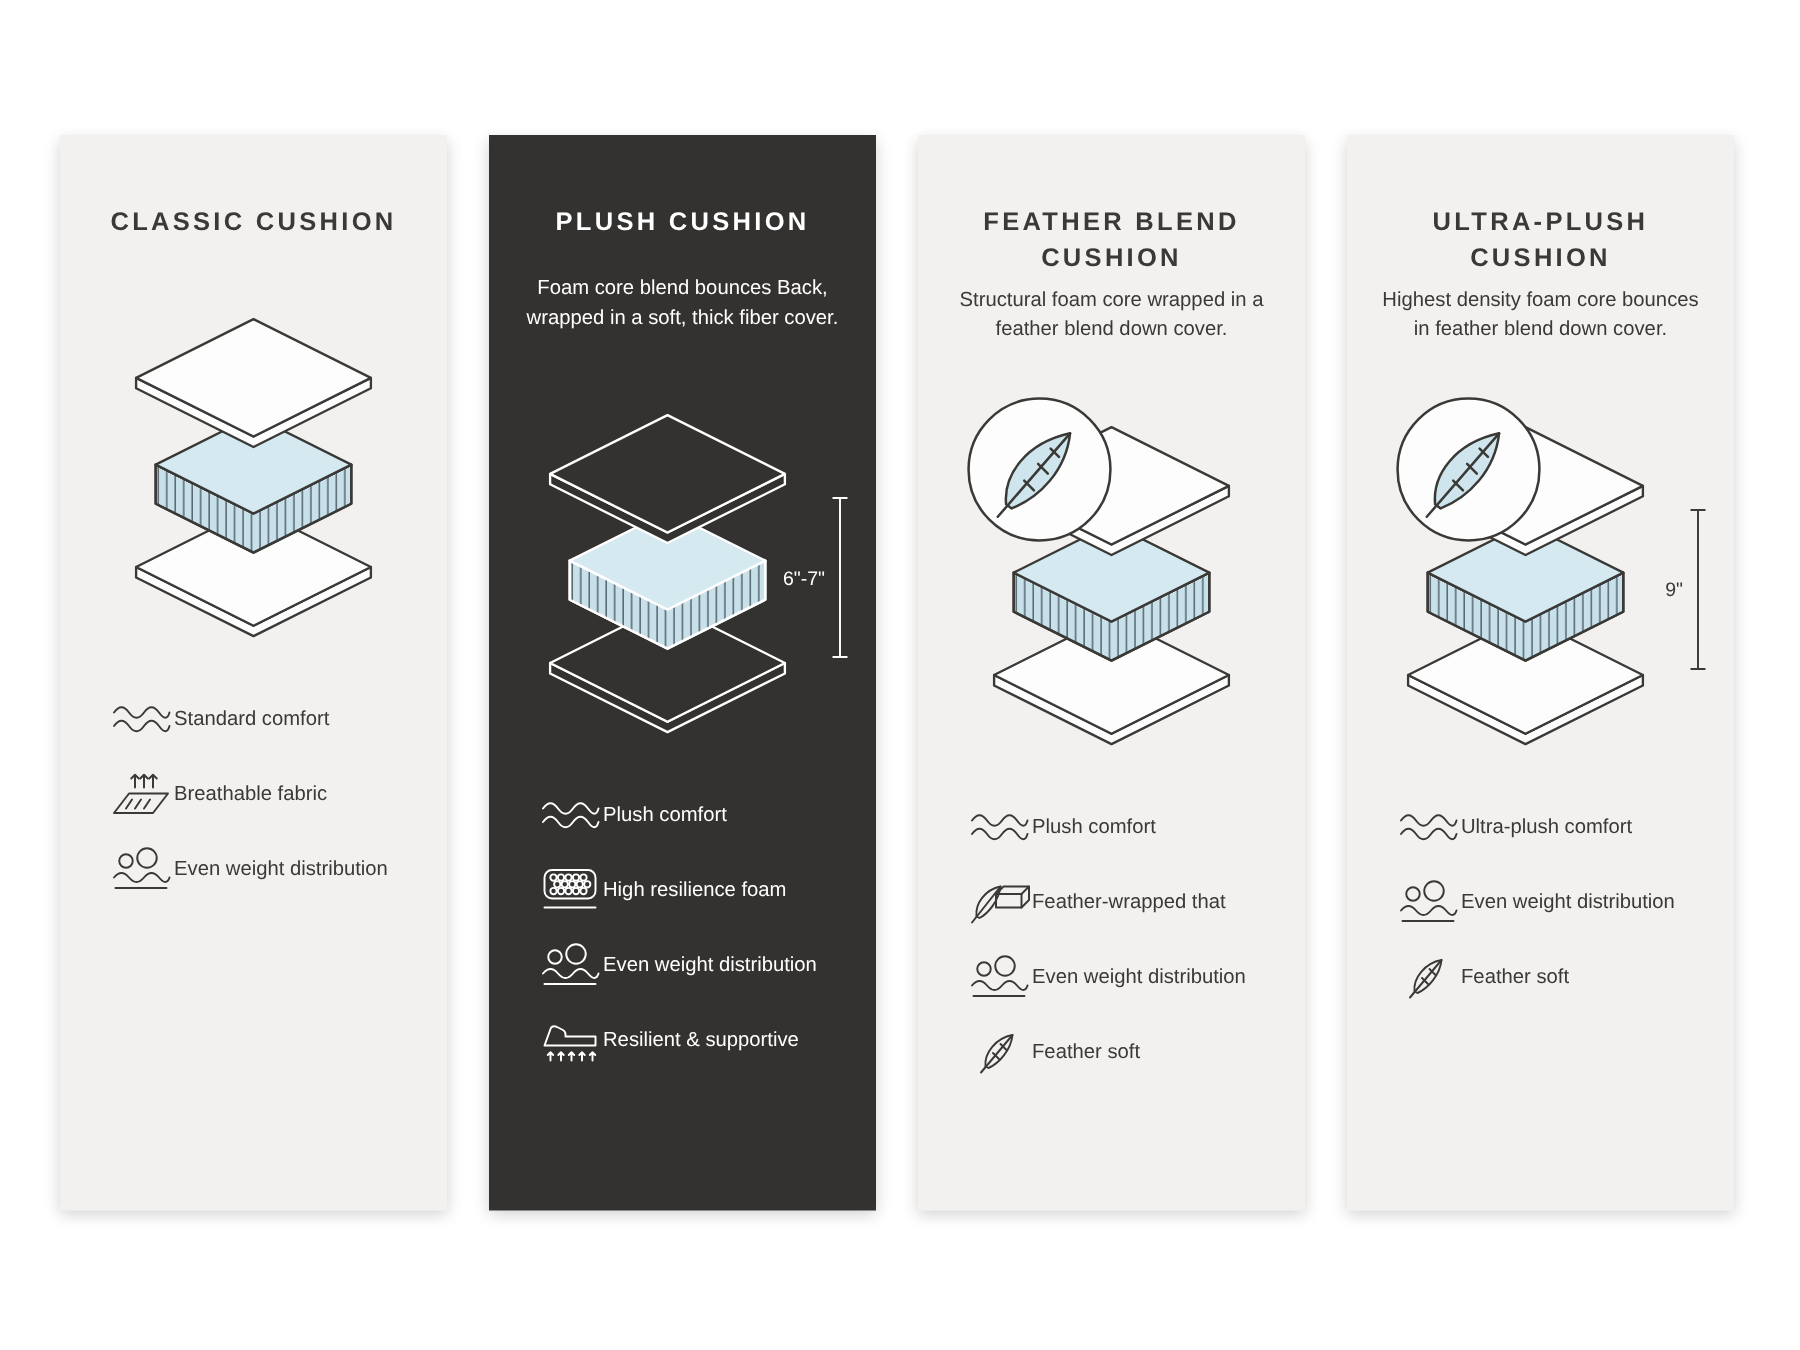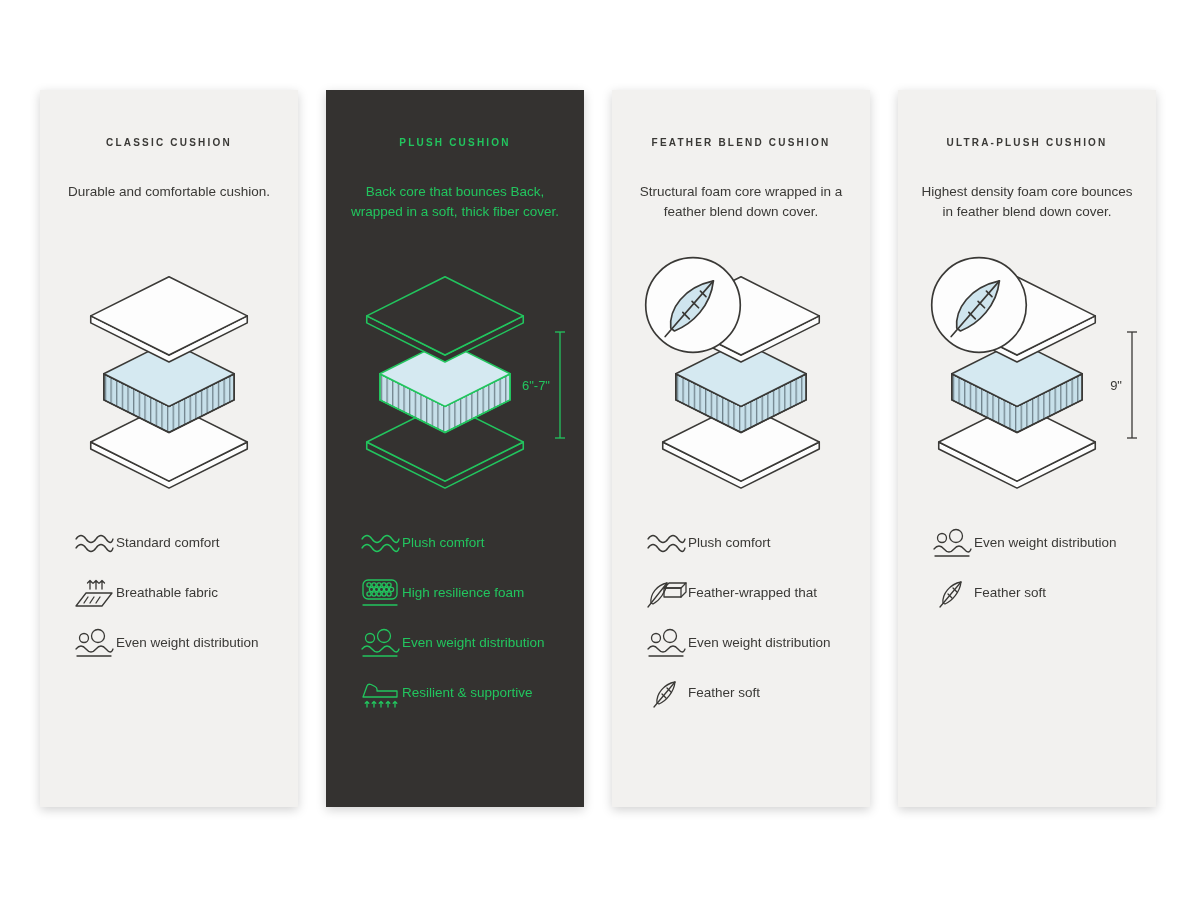--- a/index.html
+++ b/index.html
@@ -23,24 +23,24 @@
     --card-bg: #f2f1ef;
     --slab-fill: #fdfdfd;
     box-shadow: 0 3px 10px rgba(0,0,0,0.18);
     padding: 46px 18px 0 18px;
     position: relative;
     flex: 0 0 258px;
   }
   .card.dark {
     --card-bg: #343230;
     --slab-fill: #343230;
-    color: #22c55e;
+    color: #ffffff;
   }
   .title {
-    font-size: 10px;
+    font-size: 17px;
     font-weight: bold;
     letter-spacing: 2.2px;
     text-align: center;
     line-height: 1.4;
     min-height: 40px;
     color: inherit;
   }
   .desc {
     font-size: 13.5px;
     text-align: center;
@@ -221,21 +221,20 @@
       <path d="M22,14 V20 M26,14 V20 M30,14 V20 M34,14 V20" fill="none"></path>
       <line x1="5" y1="26" x2="39" y2="26"></line>
     </symbol>
   </defs>
 </svg>
 
 <main class="board">
 
   <section class="card">
     <h2 class="title">CLASSIC CUSHION</h2>
-    <p class="desc">Durable and comfortable cushion.</p>
     <div class="diagram">
       <svg class="cushion" viewBox="0 0 230 262">
           <use href="#sym-cushion"></use>
         </svg>
     </div>
     <ul class="features">
       <li class="feat">
         <svg class="ficon" viewBox="0 0 44 32">
             <use href="#sym-waves"></use>
           </svg>
@@ -251,21 +250,21 @@
         <svg class="ficon" viewBox="0 0 44 32">
             <use href="#sym-evenweight"></use>
           </svg>
         <span class="flabel">Even weight distribution</span>
       </li>
     </ul>
   </section>
 
   <section class="card dark has-measure">
     <h2 class="title">PLUSH CUSHION</h2>
-    <p class="desc">Back core that bounces Back, wrapped in a soft, thick fiber cover.</p>
+    <p class="desc">Foam core blend bounces Back, wrapped in a soft, thick fiber cover.</p>
     <div class="diagram">
       <svg class="cushion" viewBox="0 0 230 262">
           <use href="#sym-cushion"></use>
         </svg>
       <div class="measure">
         <span class="mlabel">6"-7"</span>
         <svg class="mline" width="12" height="110" viewBox="0 0 12 110">
           <line x1="6" y1="2" x2="6" y2="108"></line>
           <line x1="1" y1="2" x2="11" y2="2"></line>
           <line x1="1" y1="108" x2="11" y2="108"></line>
@@ -354,20 +353,26 @@
         <svg class="mline" width="12" height="110" viewBox="0 0 12 110">
           <line x1="6" y1="2" x2="6" y2="108"></line>
           <line x1="1" y1="2" x2="11" y2="2"></line>
           <line x1="1" y1="108" x2="11" y2="108"></line>
         </svg>
       </div>
     </div>
     <ul class="features">
       <li class="feat">
         <svg class="ficon" viewBox="0 0 44 32">
+            <use href="#sym-waves"></use>
+          </svg>
+        <span class="flabel">Ultra-plush comfort</span>
+      </li>
+      <li class="feat">
+        <svg class="ficon" viewBox="0 0 44 32">
             <use href="#sym-evenweight"></use>
           </svg>
         <span class="flabel">Even weight distribution</span>
       </li>
       <li class="feat">
         <svg class="ficon" viewBox="0 0 44 32">
             <use href="#sym-feather"></use>
           </svg>
         <span class="flabel">Feather soft</span>
       </li>

